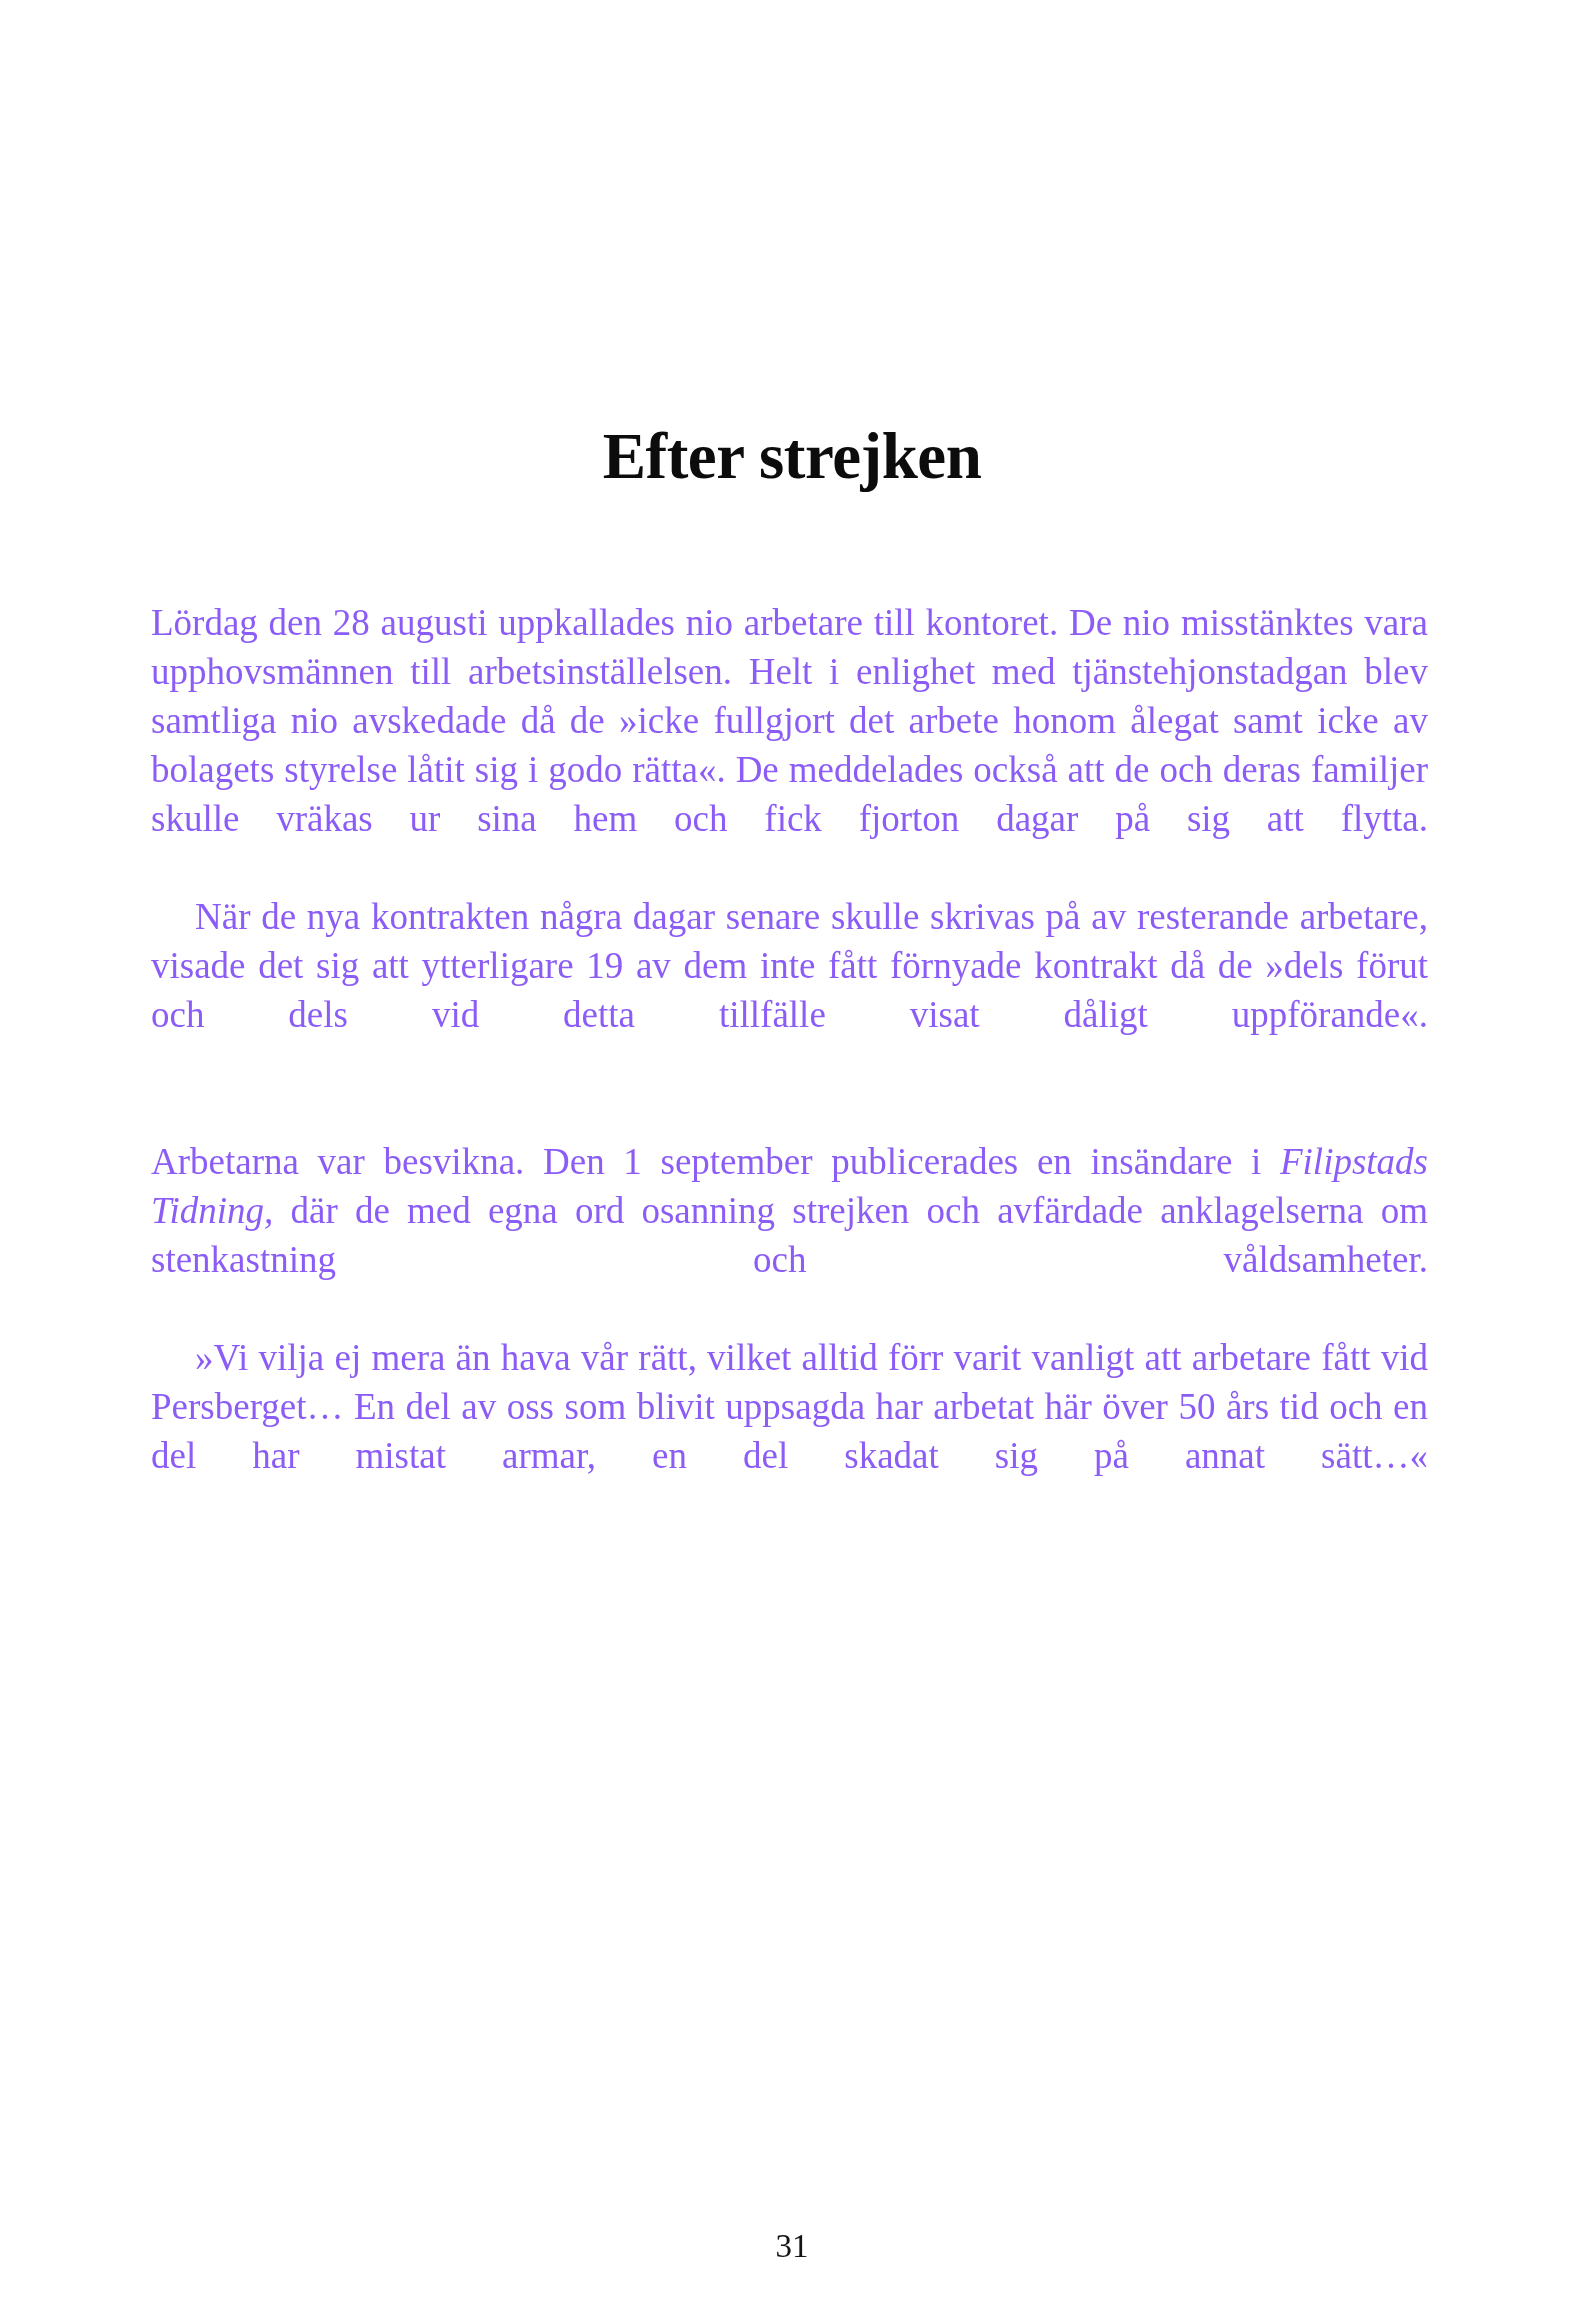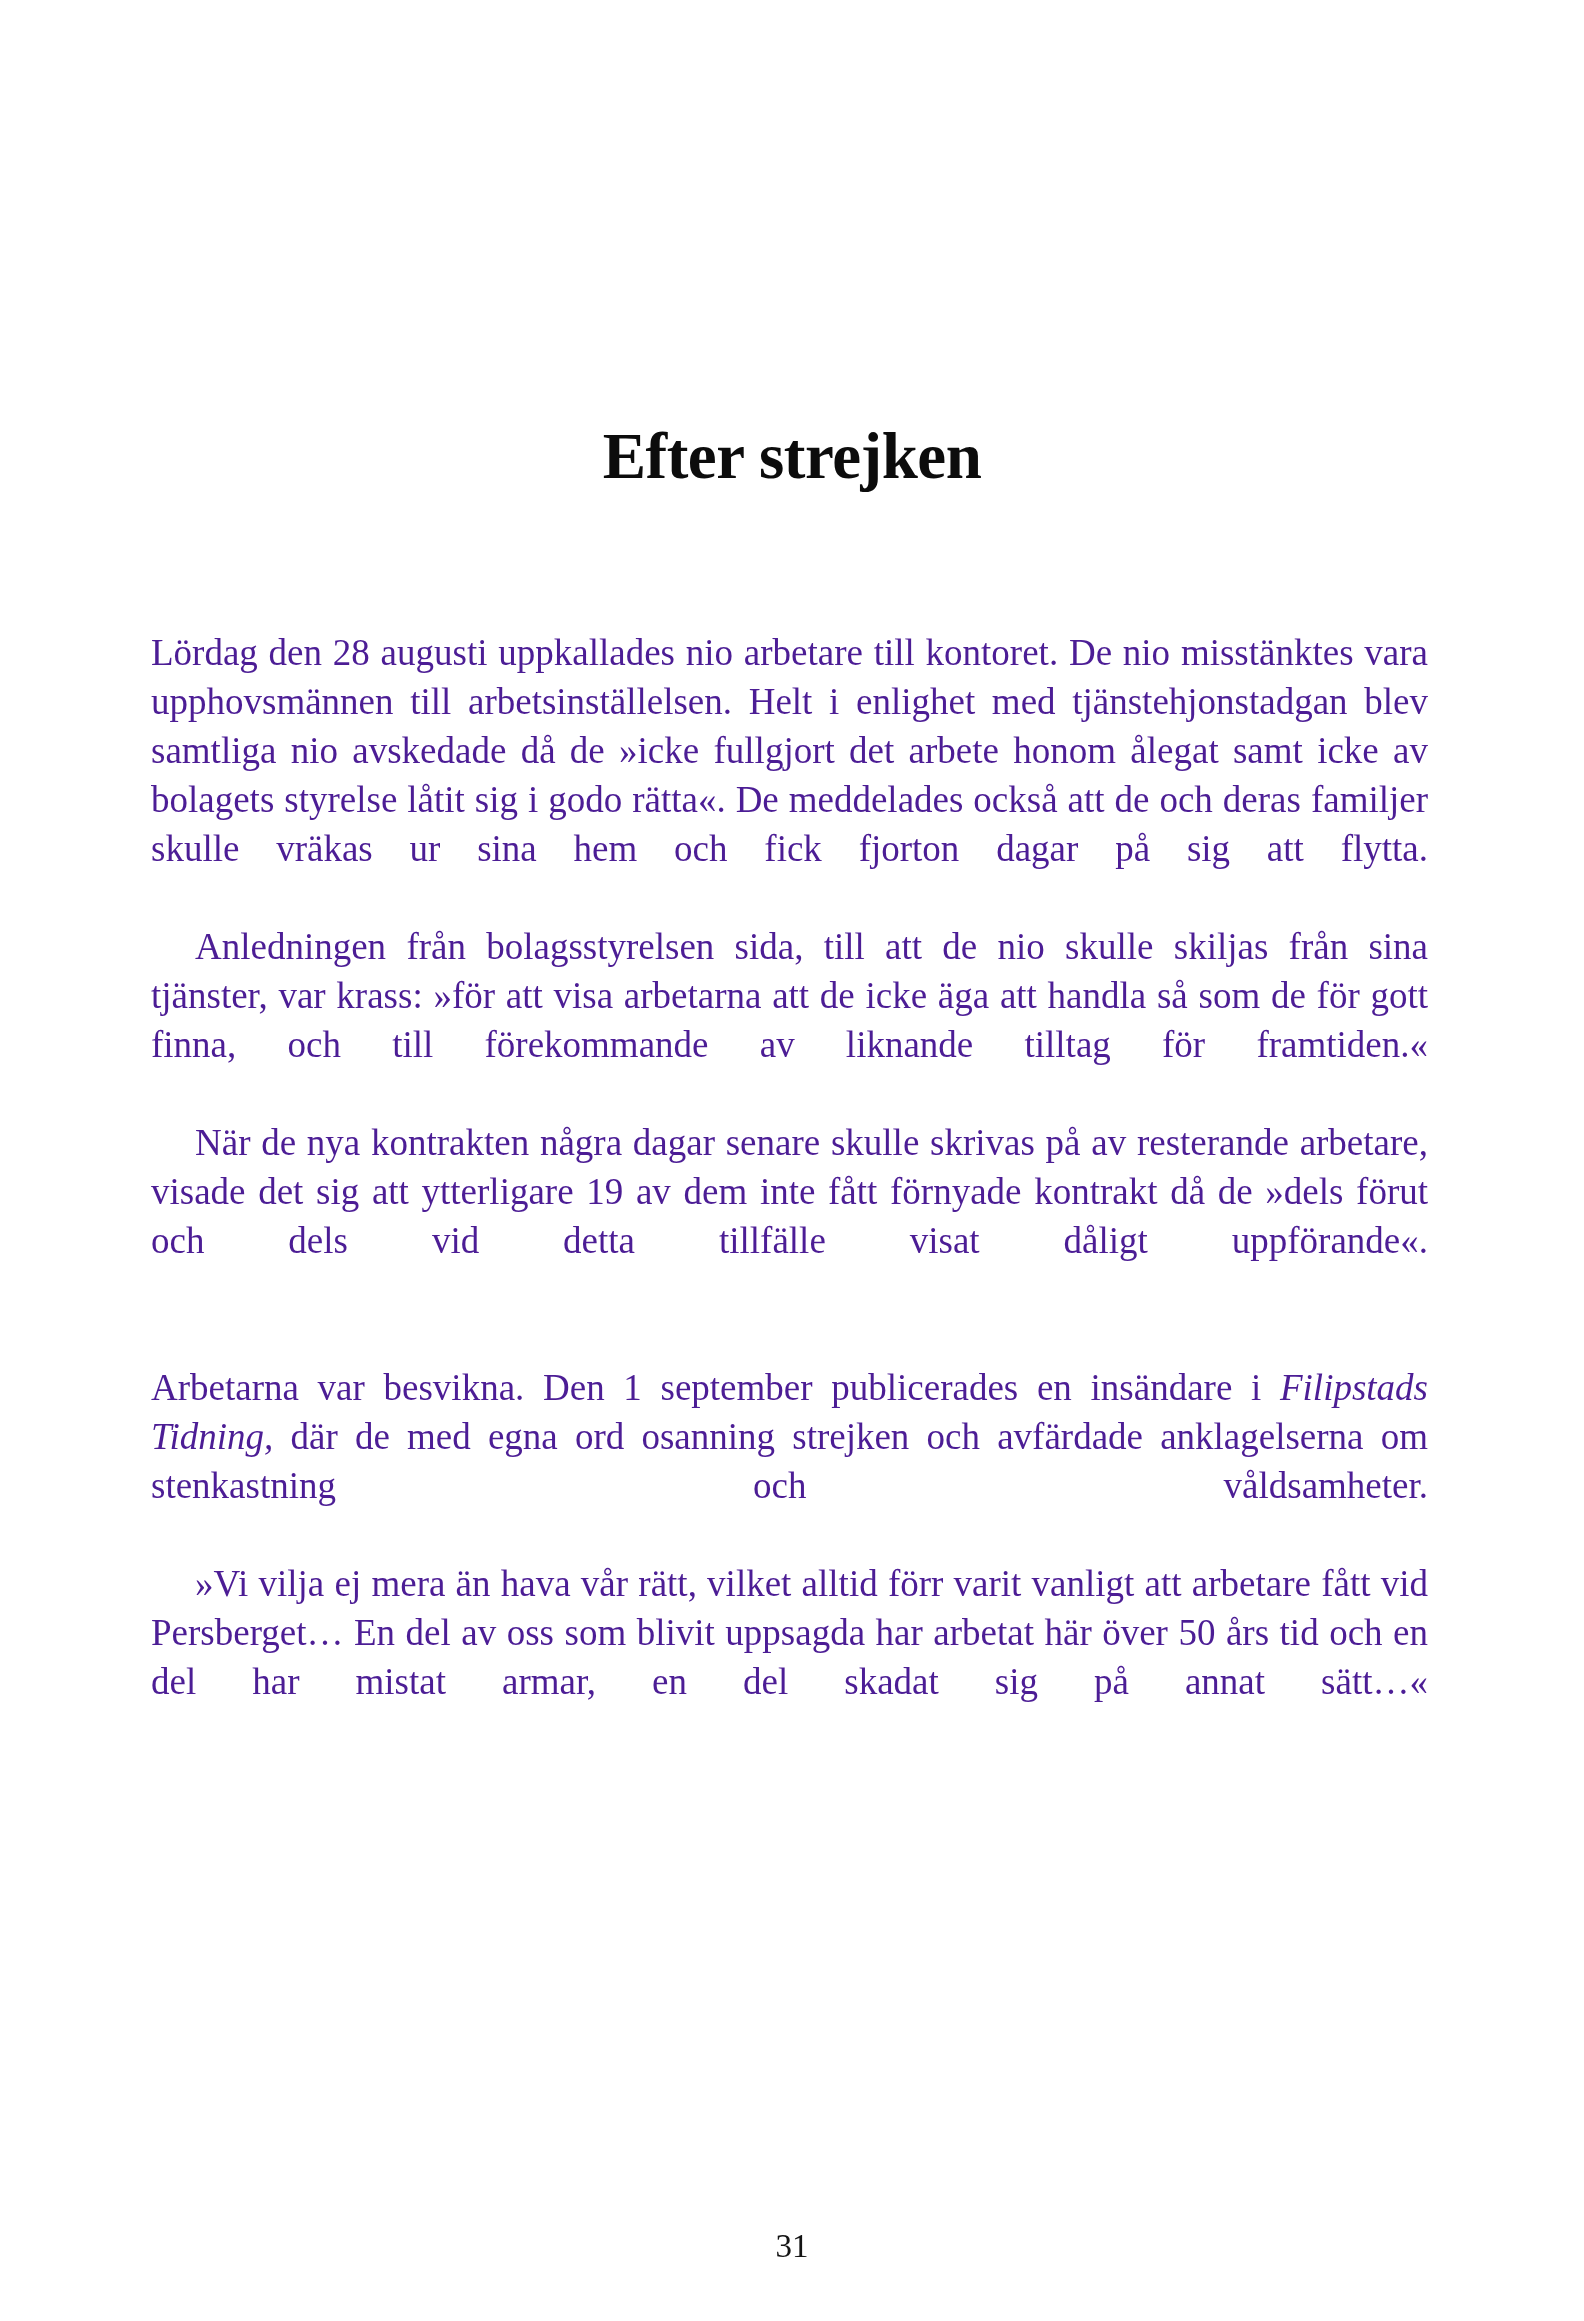--- a/index.html
+++ b/index.html
@@ -36,27 +36,27 @@
     font-size: 65px;
     line-height: 1;
     letter-spacing: -0.5px;
     color: #0c0c0c;
   }
 
   
   .body-block {
     position: absolute;
     left: 151px;
-    top: 628px;
+    top: 598px;
     width: 1277px;
     font-size: 37px;
     line-height: 49px;
     text-align: justify;
     text-justify: inter-word;
-    color: #4c1d95;
+    color: #8b5cf6;
     hyphens: none;
   }
 
   .body-block p {
     margin: 0;
     text-align: justify;
   }
 
   
   .body-block p::after {
@@ -94,21 +94,20 @@
 <body>
 
 <div class="page">
 
   <h1 class="chapter-title">Efter strejken</h1>
 
   <div class="body-block">
 
     <p>Lördag den 28 augusti uppkallades nio arbetare till kontoret. De nio misstänktes vara upphovsmännen till arbetsinställelsen. Helt i enlighet med tjänstehjonstadgan blev samtliga nio avskedade då de »icke fullgjort det arbete honom ålegat samt icke av bolagets styrelse låtit sig i godo rätta«. De meddelades också att de och deras familjer skulle vräkas ur sina hem och fick fjorton dagar på sig att flytta.</p>
 
-    <p class="indent">Anledningen från bolagsstyrelsen sida, till att de nio skulle skiljas från sina tjänster, var krass: »för att visa arbetarna att de icke äga att handla så som de för gott finna, och till förekommande av liknande tilltag för framtiden.«</p>
 
     <p class="indent">När de nya kontrakten några dagar senare skulle skrivas på av resterande arbetare, visade det sig att ytterligare 19 av dem inte fått förnyade kontrakt då de »dels förut och dels vid detta tillfälle visat dåligt uppförande«.</p>
 
     <div class="para-gap"></div>
 
     <p><span>Arbetarna var besvikna. Den 1 september publicerades en insändare i </span><span class="it">Filipstads Tidning,</span><span> där de med egna ord osanning strejken och avfärdade anklagelserna om stenkastning och våldsamheter.</span></p>
 
     <p class="indent">»Vi vilja ej mera än hava vår rätt, vilket alltid förr varit vanligt att arbetare fått vid Persberget… En del av oss som blivit uppsagda har arbetat här över 50 års tid och en del har mistat armar, en del skadat sig på annat sätt…«</p>
 
 

